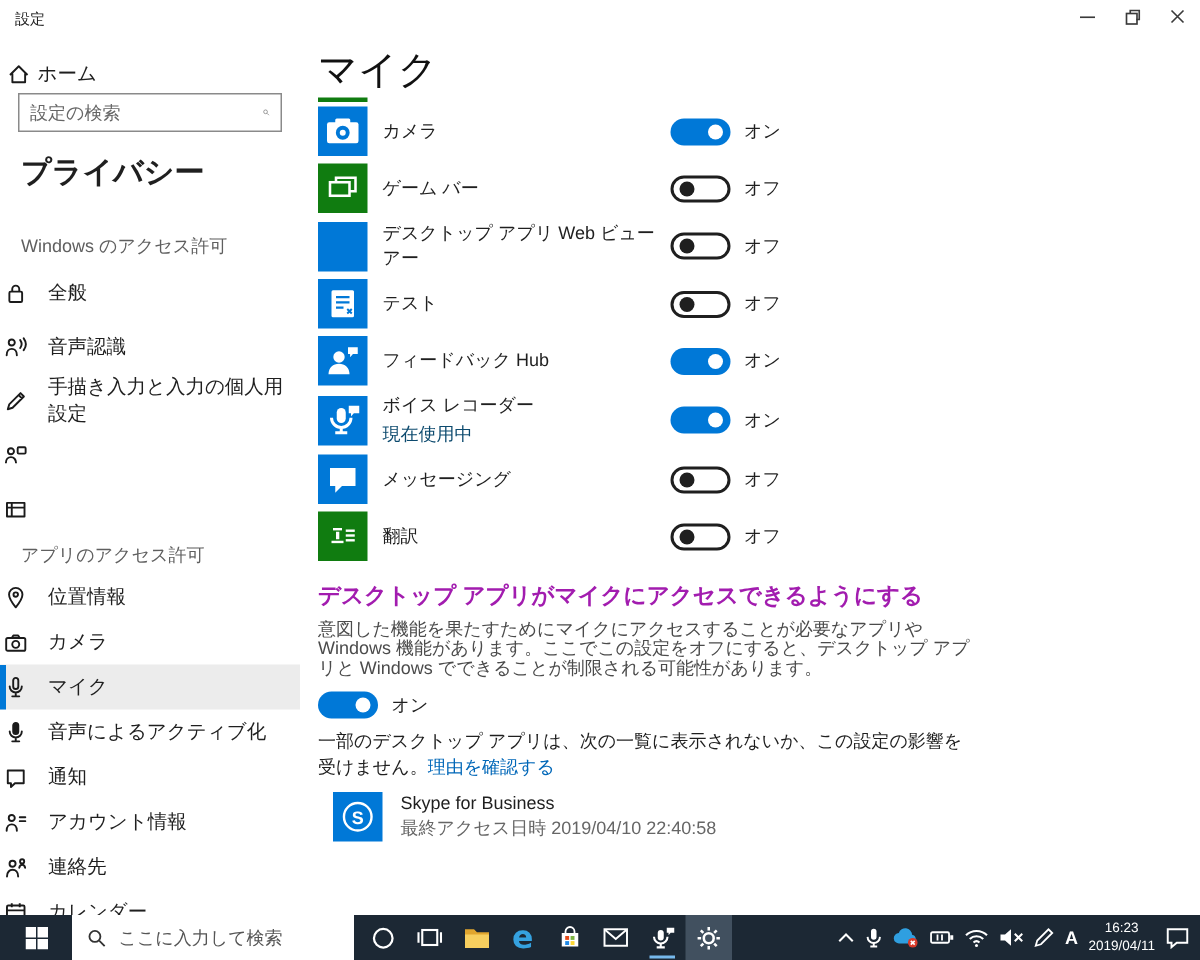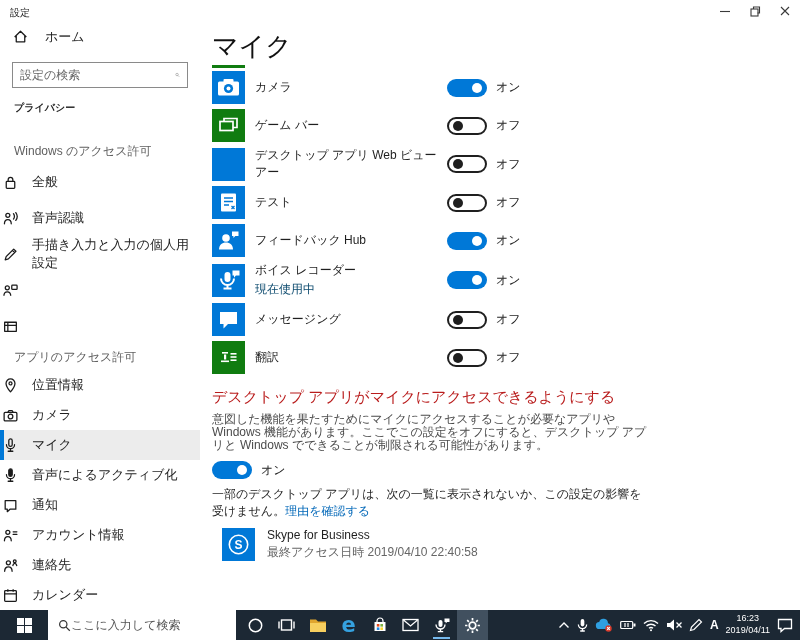--- a/index.html
+++ b/index.html
@@ -6,25 +6,25 @@
   html,body{width:800px;height:640px;overflow:hidden;}
   body{font-family:"Liberation Sans","DejaVu Sans",sans-serif;background:#fff;position:relative;color:#1f1f1f;}
   
   .titlebar{position:absolute;top:0;left:0;right:0;height:28px;background:#fff;}
   .win-title{position:absolute;top:6px;left:10px;font-size:10px;color:#222;}
   .win-controls{position:absolute;top:0;right:0;display:flex;}
   .win-btn{width:30px;height:22px;display:flex;align-items:center;justify-content:center;}
   
   .layout{position:absolute;top:28px;left:0;right:0;bottom:30px;display:flex;overflow:hidden;background:#fff;}
   .sidebar{width:200px;flex:none;overflow:hidden;}
-  .home-row{height:30px;display:flex;align-items:flex-start;gap:16px;padding-left:12px;font-size:13px;cursor:pointer;}
+  .home-row{height:30px;display:flex;align-items:flex-end;gap:4px;padding-left:4px;font-size:13px;cursor:pointer;}
   .searchbox{margin:4px 12px 0 12px;height:26px;border:1px solid #8a8a8a;display:flex;align-items:center;padding:0 7px;background:#fff;}
   .searchbox input{border:none;outline:none;flex:1;font-size:12px;font-family:inherit;color:#333;}
   .searchbox input::placeholder{color:#666;}
-  .privacy-h{margin:13px 0 0 14px;font-size:10px;font-weight:bold;}
+  .privacy-h{margin:13px 0 0 14px;font-size:20px;font-weight:bold;}
   .group-label{margin:28px 0 4px 14px;font-size:12px;color:#5f5f5f;}
   .group-label.g2{margin-top:5px;}
   .side-item{display:flex;align-items:center;gap:13px;padding-left:2px;font-size:13px;cursor:pointer;}
   .side-item.g1{height:36px;}
   .side-item.g2{height:30px;}
   .side-item.selected{background:#ececec;box-shadow:inset 4px 0 0 #0078d7;}
   .sic{flex:none;}
   
   .main{flex:1;padding:4px 0 0 12px;overflow:hidden;}
   .page-title{font-size:26px;font-weight:300;line-height:28px;color:#111;}
@@ -35,32 +35,32 @@
   .tile.blue{background:#0078d7;}
   .tile.green{background:#107c10;}
   .app-info{margin-left:10px;width:192px;display:flex;flex-direction:column;justify-content:center;min-height:33px;font-size:12px;}
   .app-sub{color:#0c4a6e;font-size:12px;margin-top:2px;}
   .toggle{width:40px;height:18px;border-radius:10px;position:relative;flex:none;cursor:pointer;}
   .toggle.on{background:#0078d7;}
   .toggle.on::after{content:"";position:absolute;width:10px;height:10px;border-radius:50%;background:#fff;top:4px;right:5px;}
   .toggle.off{background:#fff;border:2px solid #1f1f1f;}
   .toggle.off::after{content:"";position:absolute;width:10px;height:10px;border-radius:50%;background:#1f1f1f;top:2px;left:4px;}
   .toggle-label{margin-left:9px;font-size:12px;}
-  .sec-h{margin-top:14px;font-size:15px;font-weight:400;color:#b91c1c;}
+  .sec-h{margin-top:14px;font-size:15px;font-weight:700;color:#a21caf;}
   .sec-desc{margin-top:6px;font-size:12px;color:#4b4b4b;width:436px;line-height:13px;}
   .sec-toggle-row{margin-top:9px;display:flex;align-items:center;}
   .note{margin-top:7px;font-size:12px;color:#1f1f1f;width:436px;line-height:17px;}
   .note a{color:#0067b8;text-decoration:none;cursor:pointer;}
   .skype-row{margin-top:8px;margin-left:10px;display:flex;align-items:center;}
   .skype-info{margin-left:12px;font-size:12px;}
   .skype-last{color:#666;margin-top:2px;}
   
   .taskbar{position:absolute;left:0;right:0;bottom:0;height:30px;background:#1c2834;display:flex;align-items:stretch;}
   .tb-start{width:48px;display:flex;align-items:center;justify-content:center;cursor:pointer;}
-  .tb-search{width:188px;background:#fff;display:flex;align-items:center;padding-left:10px;}
+  .tb-search{width:188px;background:#fff;display:flex;align-items:center;gap:8px;padding-left:10px;}
   .tb-search input{border:none;outline:none;font-size:12px;width:140px;font-family:inherit;color:#333;background:transparent;}
   .tb-search input::placeholder{color:#555;}
   .tb-icons{display:flex;margin-left:4px;}
   .tb-btn{width:31px;display:flex;align-items:center;justify-content:center;position:relative;cursor:pointer;}
   .tb-btn.running::after{content:"";position:absolute;bottom:1px;left:7px;right:7px;height:2px;background:#76b9ed;}
   .tb-btn.active{background:#41505f;}
   .edge-e{color:#35a2e0;font-size:21px;font-weight:bold;line-height:1;font-family:"DejaVu Sans",sans-serif;}
   .tray{margin-left:auto;display:flex;align-items:center;gap:7px;padding-right:7px;color:#fff;}
   .tray-btn{display:flex;align-items:center;justify-content:center;cursor:pointer;}
   .ime{font-size:12px;font-weight:bold;}

